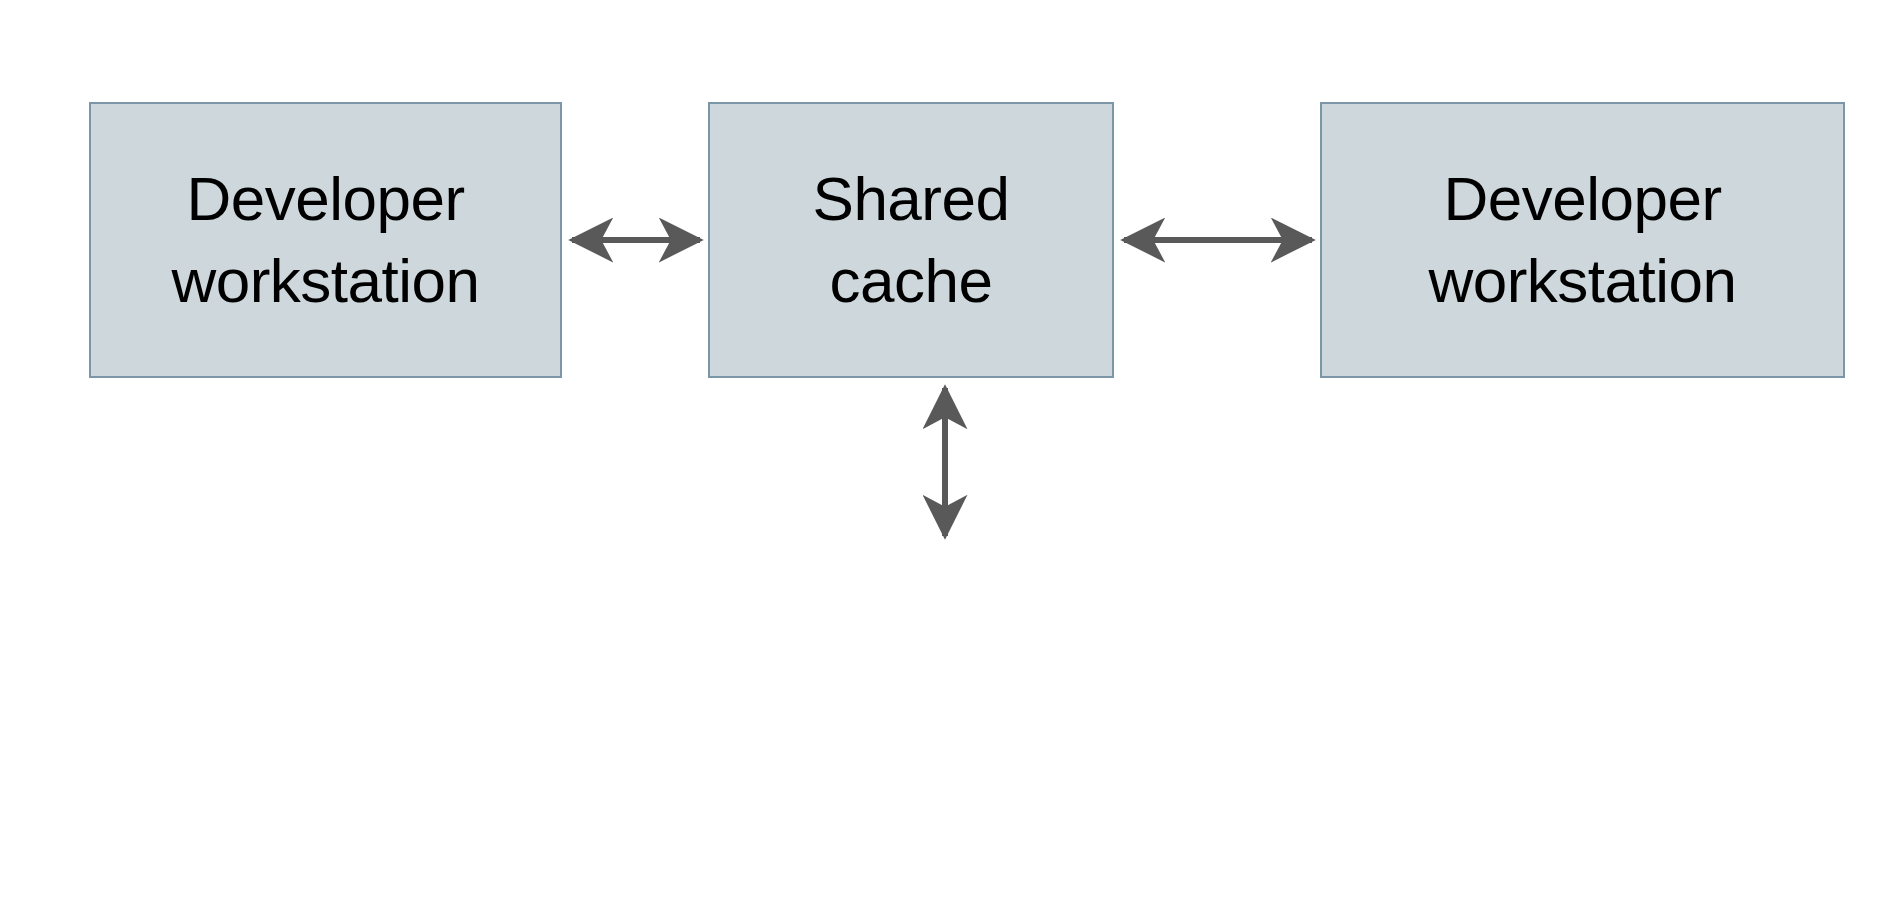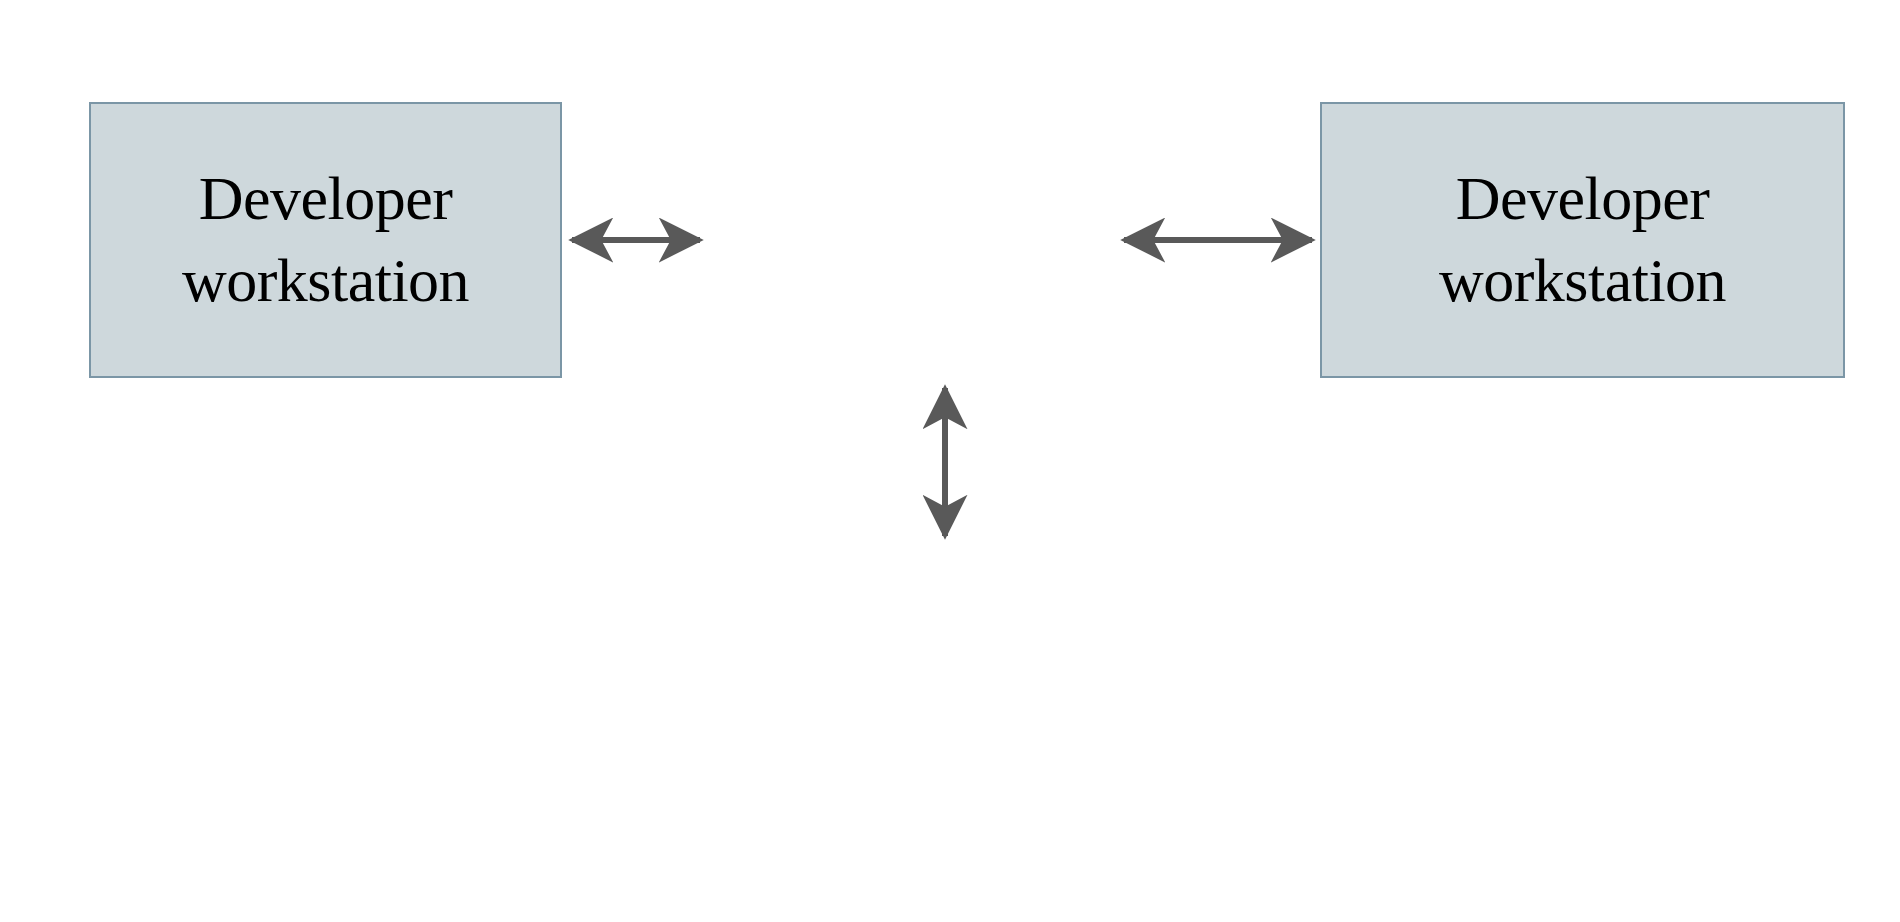--- a/index.html
+++ b/index.html
@@ -11,21 +11,20 @@
     width: 1900px;
     height: 922px;
     font-family: "Liberation Sans", sans-serif;
     overflow: hidden;
   }
   #diagram-canvas {
     position: relative;
     width: 1900px;
     height: 922px;
     background: #ffffff;
-    font-family: Liberation Serif, serif;
   }
   .node-box {
     position: absolute;
     box-sizing: border-box;
     background: #ced8dc;
     border: 2px solid #7b96a6;
     display: flex;
     align-items: center;
     justify-content: center;
     text-align: center;
@@ -77,20 +76,24 @@
     <g>
       <line x1="945" y1="536" x2="945" y2="388" stroke="#595959" stroke-width="6" marker-start="url(#arrow-right)" marker-end="url(#arrow-right)"></line>
     </g>
   </svg>
 
   <div class="node-box" id="node-dev-left">
     <span class="node-label">Developer
 workstation</span>
   </div>
 
+  <div class="node-box" id="node-shared">
+    <span class="node-label">Shared
+cache</span>
+  </div>
 
   <div class="node-box" id="node-dev-right">
     <span class="node-label">Developer
 workstation</span>
   </div>
 
 
 </div>
 
 </body></html>

